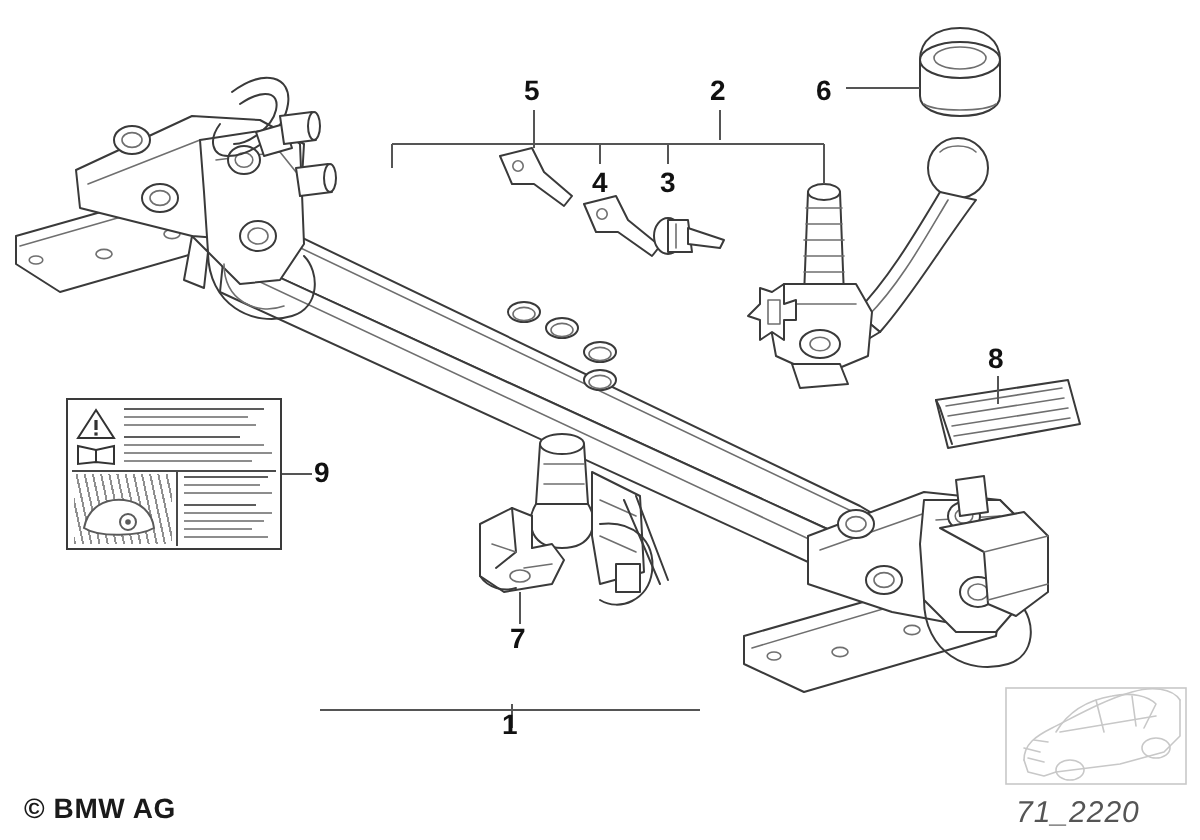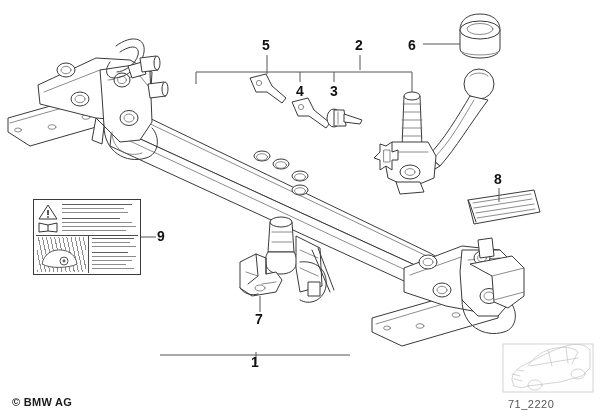--- a/index.html
+++ b/index.html
@@ -18,33 +18,34 @@
     font-family:"Liberation Sans", sans-serif;
     font-size:14px;
     font-weight:bold;
     color:#111111;
     line-height:1;
     white-space:nowrap;
   }
   .footer-brand{
     position:absolute;
     left:12px;top:396px;
-    font-size:11px;
+    font-size:14px;
     font-weight:bold;
     color:#1a1a1a;
     letter-spacing:0.3px;
     white-space:nowrap;
   }
   .diagram-code{
     position:absolute;
     left:508px;top:398px;
-    font-size:11px;
+    font-size:15px;
     color:#555555;
     letter-spacing:0.5px;
     white-space:nowrap;
+    font-style:italic;
   }
   
   .warn-label{
     position:absolute;
     left:33px;top:199px;
     width:108px;height:76px;
     background:#ffffff;
     border:1px solid #3a3a3a;
     box-sizing:border-box;
     overflow:hidden;

